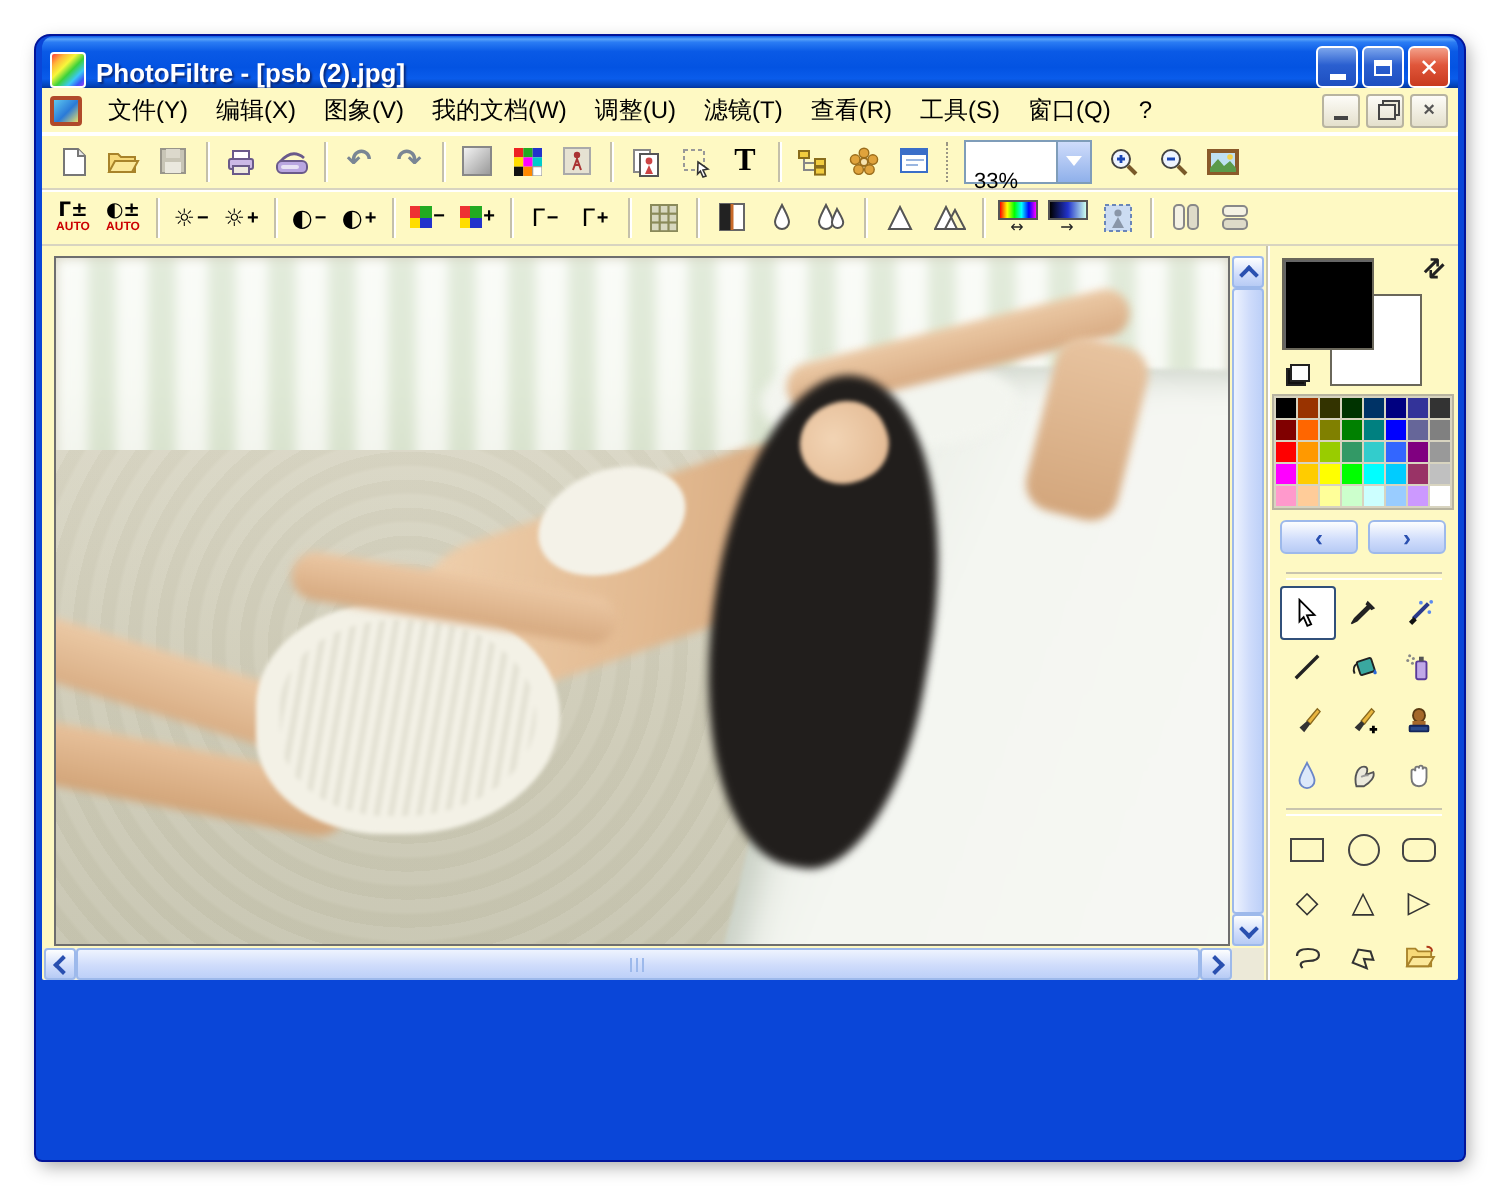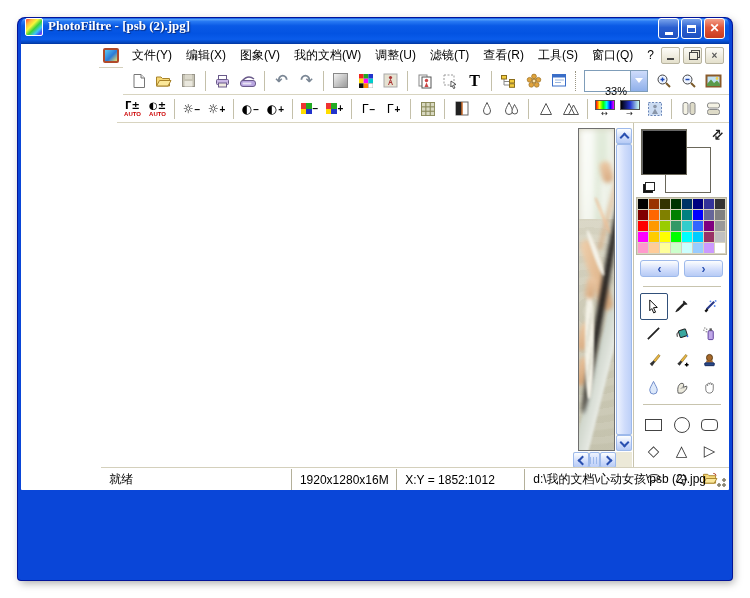--- a/index.html
+++ b/index.html
@@ -2,34 +2,34 @@
 <html><head>
 <meta charset="utf-8">
 <style>
   html,body{margin:0;padding:0;}
   body{width:750px;height:598px;background:#ffffff;position:relative;overflow:hidden;
        font-family:"Liberation Sans","DejaVu Sans",sans-serif;font-size:12px;color:#000;}
   .window{position:absolute;left:18px;top:18px;width:714px;height:562px;
           background:#0a46d8;border-radius:7px 7px 3px 3px;padding:0 3px 3px;box-sizing:border-box;
           box-shadow:0 0 0 1px #02149a,2px 3px 9px rgba(0,0,0,.35);}
   
-  .titlebar{height:26px;border-radius:6px 6px 0 0;display:flex;align-items:flex-start;padding:0 4px;box-sizing:border-box;
-    background:linear-gradient(180deg,#0a58e8 0%,#58a2f8 6%,#2a7cf4 12%,#0a5ae6 30%,#0353e2 60%,#0a5ceb 82%,#0342b6 96%,#03329a 100%);font-family:Liberation Serif, serif;}
+  .titlebar{height:26px;border-radius:6px 6px 0 0;display:flex;align-items:flex-end;padding:0 4px;box-sizing:border-box;
+    background:linear-gradient(180deg,#0a58e8 0%,#58a2f8 6%,#2a7cf4 12%,#0a5ae6 30%,#0353e2 60%,#0a5ceb 82%,#0342b6 96%,#03329a 100%);}
   .app-icon{width:16px;height:16px;border:1px solid #fff;border-radius:2px;margin-right:5px;flex:0 0 auto;
     background:linear-gradient(135deg,#ff3b3b 0%,#ffb83b 20%,#f7f73b 38%,#3bd23b 56%,#3bc8f7 74%,#3b57f7 88%,#a03bf7 100%);}
   .title-text{color:#fff;font-weight:bold;font-size:13px;text-shadow:1px 1px 1px #0a2a7a;flex:1;white-space:nowrap;overflow:hidden;}
   .tb-btns{display:flex;gap:2px;}
   .tb-btn{width:21px;height:21px;border-radius:3px;border:1px solid #fff;box-sizing:border-box;
     display:flex;align-items:center;justify-content:center;color:#fff;font-weight:bold;font-size:12px;
     background:linear-gradient(180deg,#7ba5ec,#2a5fd0 45%,#1e4fc0);}
   .tb-btn.close{background:linear-gradient(180deg,#f3a08a,#e0563a 45%,#c83a1e);}
   .tb-btn .minim{display:block;width:8px;height:3px;background:#fff;margin-top:10px;}
   .tb-btn .maxim{display:block;width:9px;height:8px;border:1px solid #fff;border-top-width:3px;box-sizing:border-box;}
   
-  .winbody{height:446px;background:#ffffff;display:flex;flex-direction:column;border-radius:0 0 1px 1px;overflow:hidden;align-items:flex-end;}
+  .winbody{height:446px;background:#fef9c3;display:flex;flex-direction:column;border-radius:0 0 1px 1px;overflow:hidden;}
   
   .menubar{height:22px;display:flex;align-items:center;padding:0 2px;border-bottom:1px solid #fff;box-shadow:0 1px 0 #d4d0bc;}
   .menu-appicon{width:16px;height:15px;margin:0 6px 0 2px;border:2px solid #b04a2a;border-radius:2px;box-sizing:border-box;
     background:linear-gradient(135deg,#5ec8f0 0%,#2a7ad8 55%,#e8e06a 100%);}
   .menu-item{padding:2px 7px;white-space:nowrap;cursor:default;}
   .mdi-btns{margin-left:auto;display:flex;gap:3px;align-items:center;padding-right:3px;}
   .mdi-btn{width:17px;height:15px;display:flex;align-items:center;justify-content:center;color:#555;
     border:1px solid #b8b4a0;border-radius:2px;background:linear-gradient(#fdfcf8,#e4e0cc);font-size:10px;font-weight:bold;}
   .mdi-min{width:7px;height:2px;background:#444;margin-top:8px;}
   .mdi-restore{width:7px;height:6px;border:1px solid #444;box-shadow:2px -2px 0 -1px #ece9d8,2px -2px 0 0 #444;margin:2px 0 0 1px;}
@@ -44,21 +44,21 @@
   .stack .top{font-size:10px;font-weight:bold;font-family:"DejaVu Sans",sans-serif;}
   .stack .auto{font-size:6px;font-weight:bold;color:#c00;letter-spacing:0;}
   .pairg{display:flex;align-items:flex-end;line-height:1;}
   .pairg .main{font-size:12px;font-family:"DejaVu Sans",sans-serif;}
   .pairg .sub{font-size:10px;font-weight:bold;margin-left:1px;}
   .grid4{width:11px;height:11px;display:grid;grid-template-columns:1fr 1fr;}
   .grid4 i:nth-child(1){background:#e33;} .grid4 i:nth-child(2){background:#2a2;}
   .grid4 i:nth-child(3){background:#fd0;} .grid4 i:nth-child(4){background:#23c;}
   .gray-sq{width:13px;height:13px;border:1px solid #888;background:linear-gradient(135deg,#f2f2f2,#9a9a9a);}
   .combo{width:62px;height:20px;border:1px solid #7f9db9;background:#fff;display:flex;align-items:center;margin:0 3px;flex:0 0 auto;}
-  .combo .val{flex:1;padding-left:20px;font-size:11px;margin-top:20px;}
+  .combo .val{flex:1;padding-left:4px;font-size:11px;margin-top:20px;}
   .combo .drop{width:16px;height:100%;display:flex;align-items:center;justify-content:center;
     background:linear-gradient(#cfdcfb,#8fb0ea);border-left:1px solid #7f9db9;}
   .combo .drop b{width:0;height:0;border:4px solid transparent;border-top:5px solid #fff;margin-top:4px;}
   .gradbar{width:18px;height:8px;border:1px solid #555;}
   .rainbow{background:linear-gradient(90deg,#f00,#ff0,#0f0,#0ff,#00f,#f0f);}
   .bluebar{background:linear-gradient(90deg,#000,#23c,#cfe);}
   .bar-arrow{font-size:8px;line-height:1;color:#222;font-family:"DejaVu Sans",sans-serif;}
   
   .main{flex:1;display:flex;min-height:0;}
   .canvas-col{flex:1;display:flex;flex-direction:column;min-width:0;}
@@ -735,22 +735,15 @@
           <span class="tool">
               <span class="ratio-chip">I</span>
             </span>
           <span class="tool">
               <span class="ratio-chip">4:3</span>
             </span>
         </div>
       </div>
     </div>
 
-    <div class="statusbar">
-      <span class="sfield sf-ready">就绪</span>
-      <span class="sfield sf-size">1920x1280x16M</span>
-      <span class="sfield sf-coords">X:Y = 1852:1012</span>
-      <span class="sfield sf-path">d:\我的文档\心动女孩\psb (2).jpg</span>
-      <span class="resize-grip"></span>
-    </div>
 
   </div>
 </div>
 
 </body></html>

